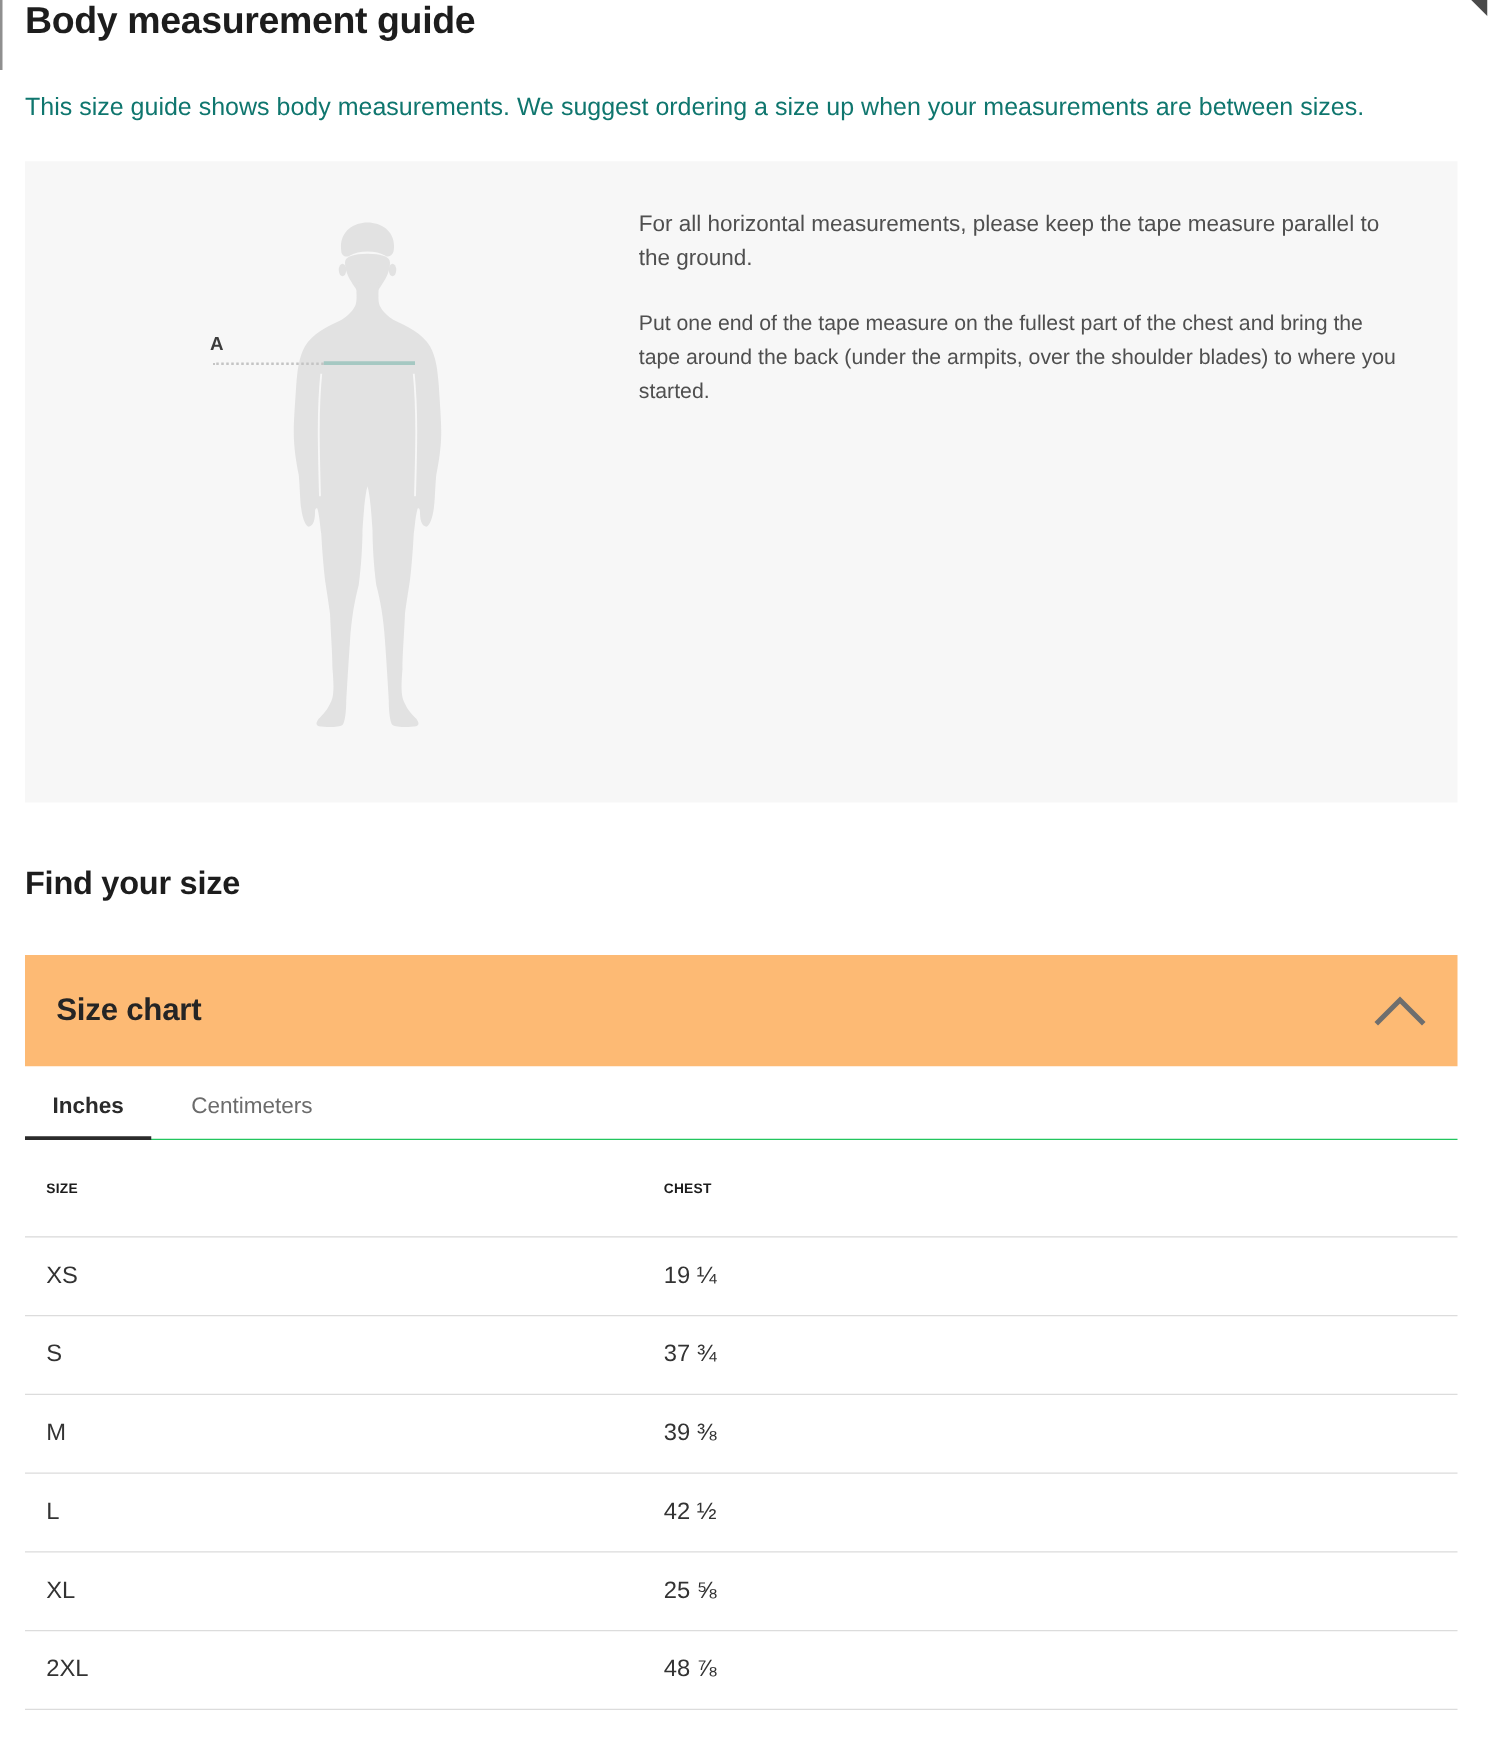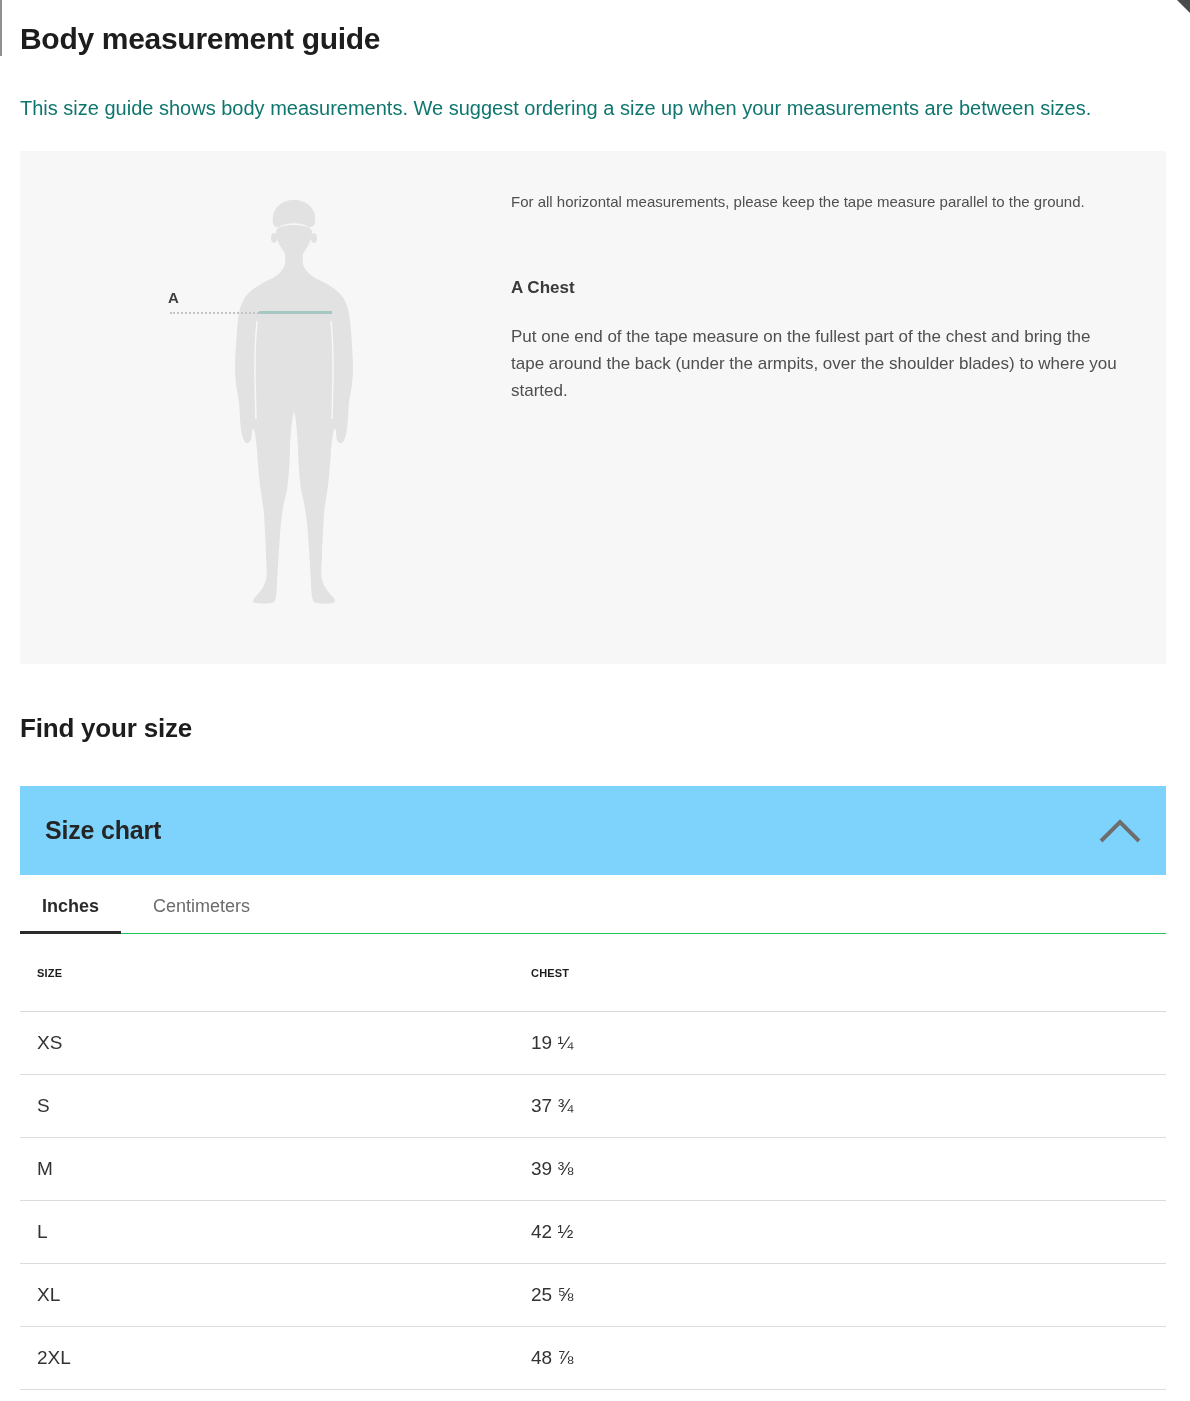--- a/index.html
+++ b/index.html
@@ -20,21 +20,20 @@
   .cursor-tip {
     position: absolute; right: 0; top: 0;
     width: 0; height: 0;
     border-top: 13px solid #4a4a4a;
     border-left: 13px solid transparent;
   }
 
   .content { padding: 0 24px 0 20px; }
 
   .page-title {
-    padding-top: 22px;
     font-size: 30px;
     font-weight: 700;
     letter-spacing: -0.3px;
     color: #1d1d1d;
   }
   .intro {
     margin-top: 38px;
     font-size: 20px;
     line-height: 28px;
     color: #0f766e;
@@ -70,21 +69,21 @@
     left: 239px; top: 160px;
     width: 73px; height: 3px;
     background: #a5c8c2;
   }
   .guide-text {
     position: absolute;
     left: 491px; top: 37px;
     width: 615px;
   }
   .guide-note {
-    font-size: 15px;
+    font-size: 18px;
     line-height: 27px;
     color: #4f4f4f;
   }
   .measure-title {
     margin-top: 63px;
     font-size: 17px;
     font-weight: 700;
     color: #3a3a3a;
   }
   .measure-desc {
@@ -100,21 +99,21 @@
     font-weight: 700;
     letter-spacing: -0.2px;
     color: #1d1d1d;
   }
 
   
   .accordion {
     margin-top: 42px;
     width: 1146px;
     height: 89px;
-    background: #7dd3fc;
+    background: #fdba74;
     display: flex;
     align-items: center;
     justify-content: space-between;
     padding: 0 24px 0 25px;
     cursor: pointer;
   }
   .accordion-title {
     font-size: 25px;
     font-weight: 700;
     letter-spacing: -0.2px;
@@ -198,21 +197,20 @@
         <path d="M100 122 C103 152 102 184 101 220" stroke="#f7f7f7" stroke-width="1.5" fill="none"></path>
       </g>
     </svg>
 
     <div class="measure-label">A</div>
     <div class="dotted-line"></div>
     <div class="chest-line"></div>
 
     <div class="guide-text">
       <p class="guide-note">For all horizontal measurements, please keep the tape measure parallel to the ground.</p>
-      <h3 class="measure-title">A Chest</h3>
       <p class="measure-desc">Put one end of the tape measure on the fullest part of the chest and bring the tape around the back (under the armpits, over the shoulder blades) to where you started.</p>
     </div>
   </section>
 
   <h2 class="find-size-heading">Find your size</h2>
 
   <div class="accordion">
     <span class="accordion-title">Size chart</span>
     <svg class="chevron" width="44" height="28" viewBox="0 0 44 28" aria-hidden="true">
       <path d="M3 24 L22 5 L41 24" fill="none" stroke="#6e6e6e" stroke-width="4" stroke-linejoin="miter"></path>

